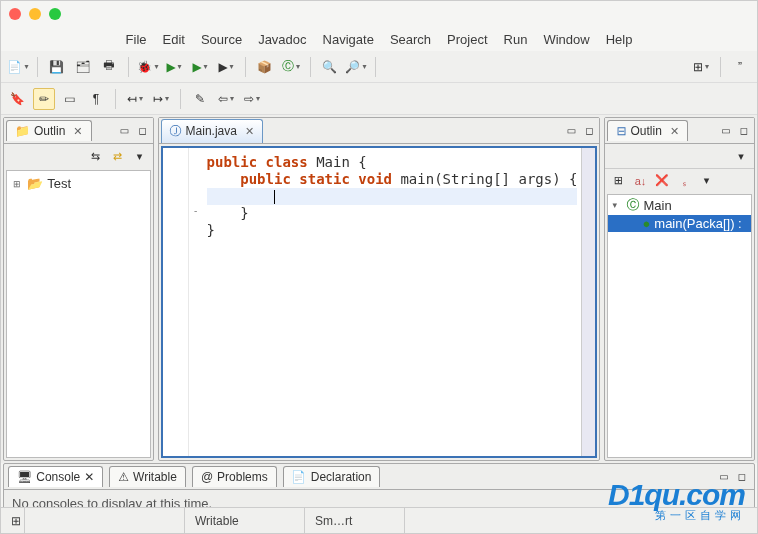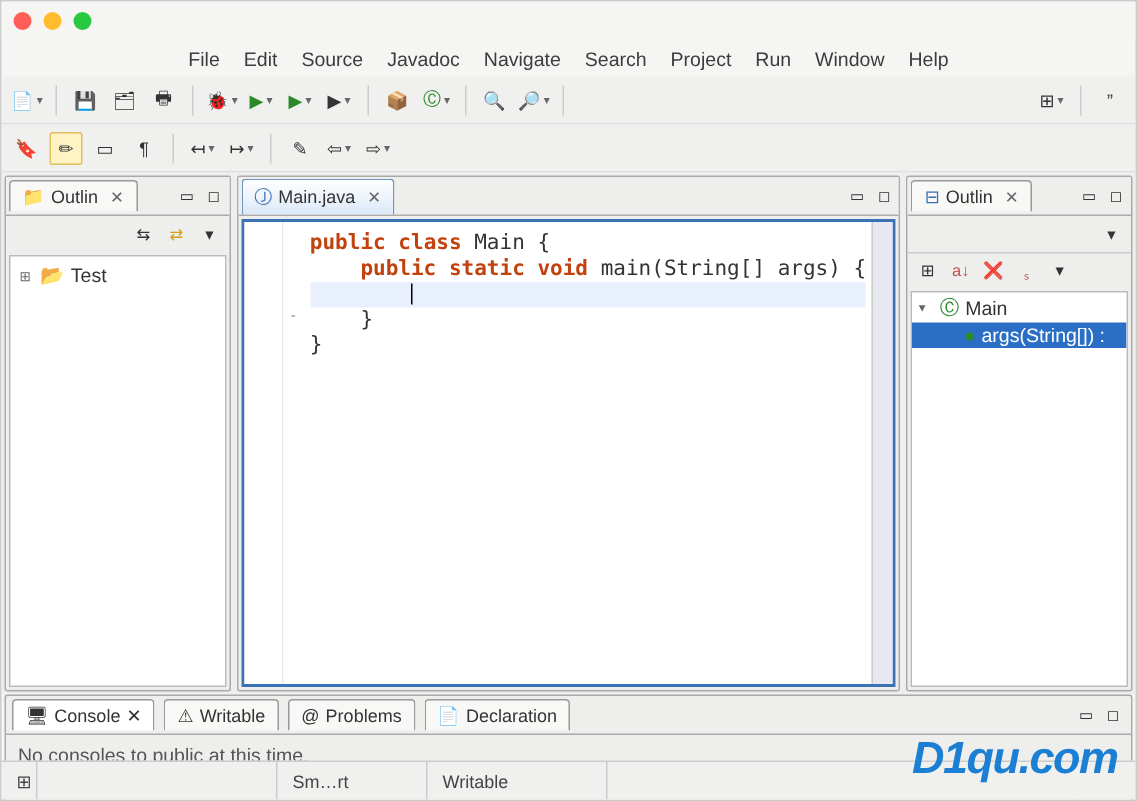--- a/index.html
+++ b/index.html
@@ -221,21 +221,21 @@
     </div>
     <div class="tree" id="outlinetree" style="padding:0;">
         <div class="tree-item" style="padding-left: 4px;">
           <span class="exp">▾</span>
           <span style="color: rgb(42, 138, 42);">Ⓒ</span>
           <span> Main</span>
         </div>
         <div class="tree-item sel" style="padding-left: 20px;">
           <span class="exp"></span>
           <span style="color: rgb(42, 138, 42);">●</span>
-          <span> args(String[]) :</span>
+          <span> main(Packa[]) :</span>
         </div>
       </div>
   </div>
 </div>
 
 <div class="bottom">
   <div class="btabs" id="btabs">
     <div class="btab active">
         <span>🖥</span>
         <span>Console</span>
@@ -252,32 +252,33 @@
       <div class="btab">
         <span>📄</span>
         <span>Declaration</span>
       </div>
       <div class="tab-controls" style="margin-left:auto;">
       <span class="tb-btn">▭</span>
       <span class="tb-btn">◻</span>
     </div>
   </div>
   <div class="console-body">
-    <span>No consoles to public at this time.</span>
+    <span>No consoles to display at this time.</span>
     <div class="console-tools">
       <span class="tb-btn">📌</span>
       <span class="tb-btn drop">🖥</span>
       <span class="tb-sep"></span>
       <span class="tb-btn drop">📄</span>
     </div>
   </div>
 </div>
 
 <div class="statusbar">
   <div class="status-cell" style="width:24px;">⊞</div>
   <div class="status-cell" style="width:160px;"></div>
+  <div class="status-cell" style="width:120px;">Writable</div>
   <div class="status-cell" style="width:100px;">Sm…rt</div>
-  <div class="status-cell" style="width:120px;">Writable</div>
 </div>
 
 <div class="watermark">
   <div class="big">D1qu.com</div>
+  <div class="small">第一区自学网</div>
 </div>
 
 </body></html>

